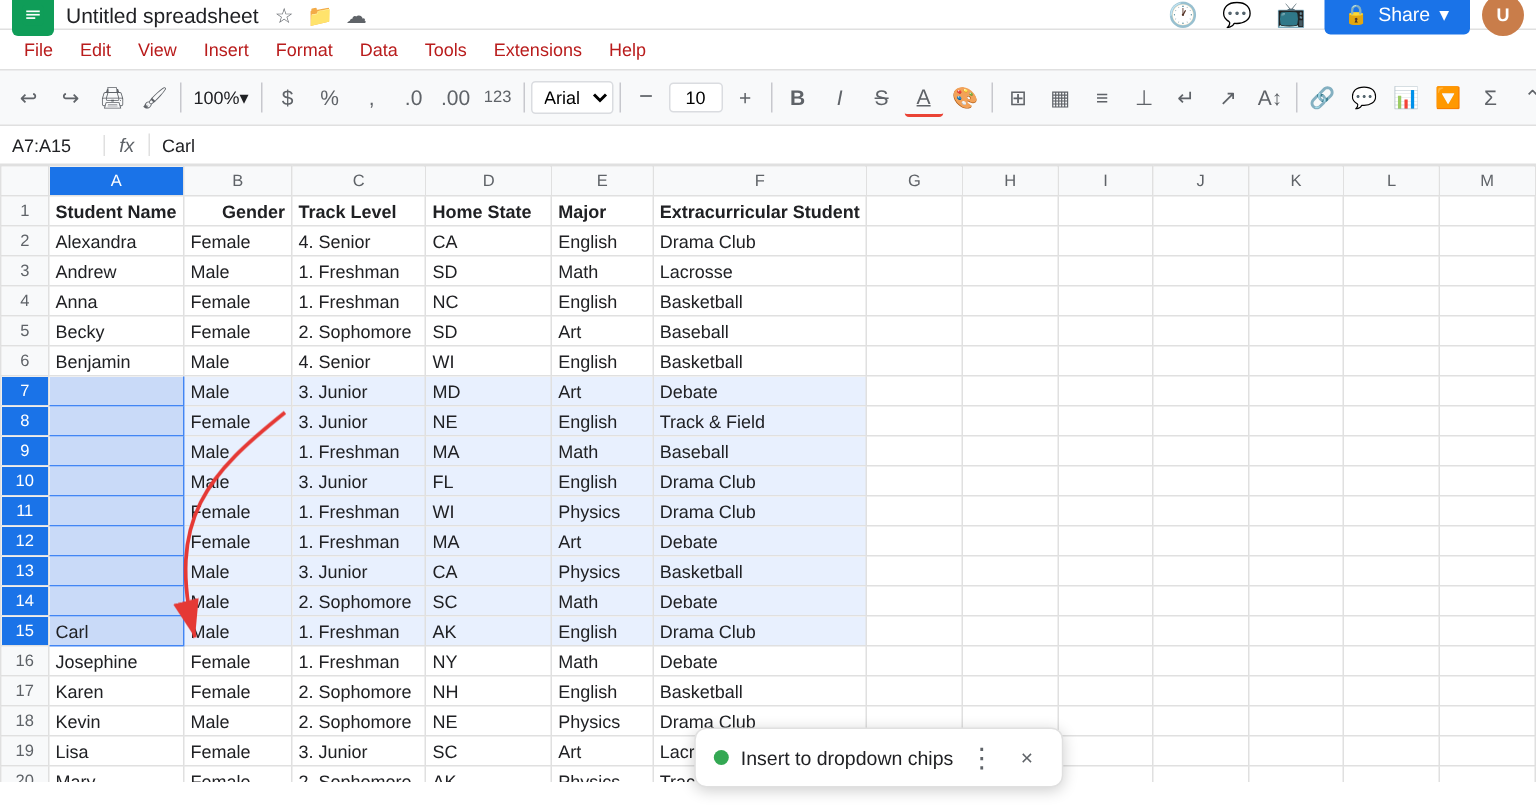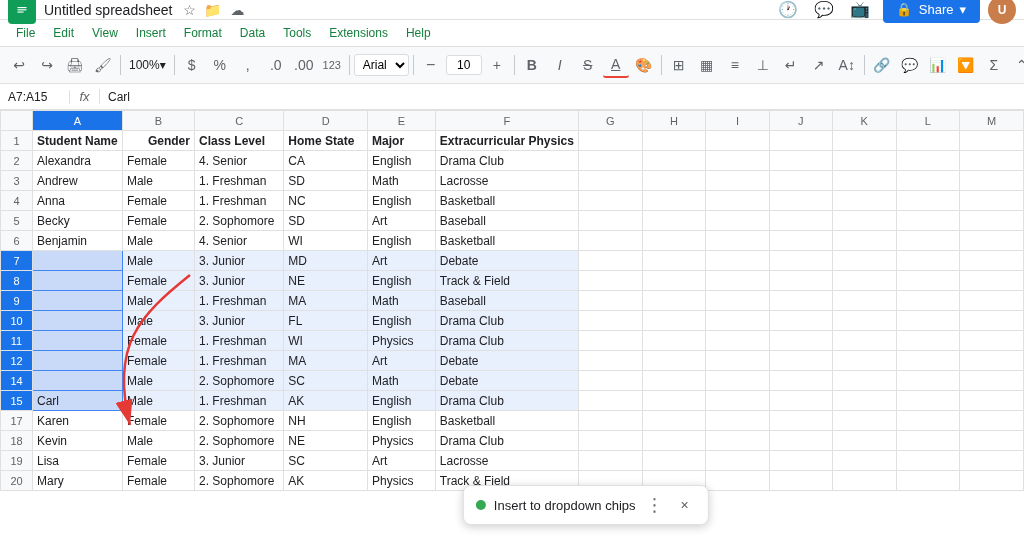--- a/index.html
+++ b/index.html
@@ -44,21 +44,21 @@
 
     
     .menu-bar {
       display: flex;
       align-items: center;
       height: 26px;
       padding: 0 8px;
       gap: 2px;
       background: #fff;
     }
-    .menu-item { padding: 2px 8px; cursor: pointer; font-size: 12px; color: #15803d; border-radius: 3px; }
+    .menu-item { padding: 2px 8px; cursor: pointer; font-size: 12px; color: #b91c1c; border-radius: 3px; }
 
     
     .toolbar {
       display: flex;
       align-items: center;
       height: 38px;
       padding: 0 6px;
       background: #f8f9fa;
       border-top: 1px solid #e0e0e0;
       border-bottom: 1px solid #e0e0e0;
@@ -326,24 +326,24 @@
           <th class="col-header">K</th>
           <th class="col-header">L</th>
           <th class="col-header">M</th>
         </tr>
       </thead>
       <tbody id="table-body">
       <tr>
             <td class="row-num">1</td>
             <td style="font-weight: bold; background: rgb(255, 255, 255);">Student Name</td>
             <td style="font-weight: bold; background: rgb(255, 255, 255); padding-left: 25px;">Gender</td>
-            <td style="font-weight: bold; background: rgb(255, 255, 255);">Class Level</td>
+            <td style="font-weight: bold; background: rgb(255, 255, 255);">Track Level</td>
             <td style="font-weight: bold; background: rgb(255, 255, 255);">Home State</td>
             <td style="font-weight: bold; background: rgb(255, 255, 255); margin-top: 29px;">Major</td>
-            <td style="font-weight: bold; background: rgb(255, 255, 255);">Extracurricular Physics</td>
+            <td style="font-weight: bold; background: rgb(255, 255, 255);">Extracurricular Student</td>
             <td></td>
             <td></td>
             <td></td>
             <td></td>
             <td></td>
             <td></td>
             <td></td>
           </tr>
           <tr>
             <td class="row-num">2</td>
@@ -515,20 +515,36 @@
             <td style="background: rgb(232, 240, 254);">Debate</td>
             <td></td>
             <td></td>
             <td></td>
             <td></td>
             <td></td>
             <td></td>
             <td></td>
           </tr>
           <tr>
+            <td class="row-num selected-row-num">13</td>
+            <td style="background: rgb(201, 218, 248); border-color: rgb(66, 133, 244);"></td>
+            <td style="background: rgb(232, 240, 254);">Male</td>
+            <td style="background: rgb(232, 240, 254);">3. Junior</td>
+            <td style="background: rgb(232, 240, 254);">CA</td>
+            <td style="background: rgb(232, 240, 254);">Physics</td>
+            <td style="background: rgb(232, 240, 254);">Basketball</td>
+            <td></td>
+            <td></td>
+            <td></td>
+            <td></td>
+            <td></td>
+            <td></td>
+            <td></td>
+          </tr>
+          <tr>
             <td class="row-num selected-row-num">14</td>
             <td style="background: rgb(201, 218, 248); border-color: rgb(66, 133, 244);"></td>
             <td style="background: rgb(232, 240, 254);">Male</td>
             <td style="background: rgb(232, 240, 254);">2. Sophomore</td>
             <td style="background: rgb(232, 240, 254);">SC</td>
             <td style="background: rgb(232, 240, 254);">Math</td>
             <td style="background: rgb(232, 240, 254);">Debate</td>
             <td></td>
             <td></td>
             <td></td>
@@ -538,20 +554,36 @@
             <td></td>
           </tr>
           <tr>
             <td class="row-num selected-row-num">15</td>
             <td style="background: rgb(201, 218, 248); border-color: rgb(66, 133, 244);">Carl</td>
             <td style="background: rgb(232, 240, 254);">Male</td>
             <td style="background: rgb(232, 240, 254);">1. Freshman</td>
             <td style="background: rgb(232, 240, 254);">AK</td>
             <td style="background: rgb(232, 240, 254);">English</td>
             <td style="background: rgb(232, 240, 254);">Drama Club</td>
+            <td></td>
+            <td></td>
+            <td></td>
+            <td></td>
+            <td></td>
+            <td></td>
+            <td></td>
+          </tr>
+          <tr>
+            <td class="row-num">16</td>
+            <td>Josephine</td>
+            <td>Female</td>
+            <td>1. Freshman</td>
+            <td>NY</td>
+            <td>Math</td>
+            <td>Debate</td>
             <td></td>
             <td></td>
             <td></td>
             <td></td>
             <td></td>
             <td></td>
             <td></td>
           </tr>
           <tr>
             <td class="row-num">17</td>

